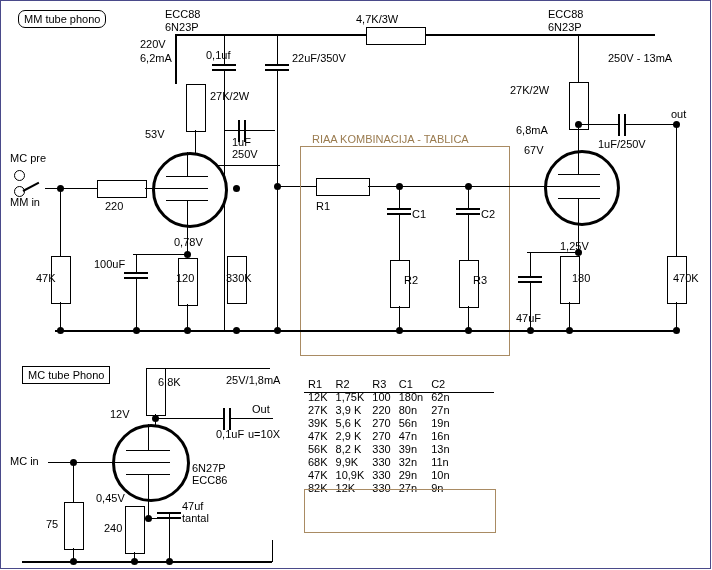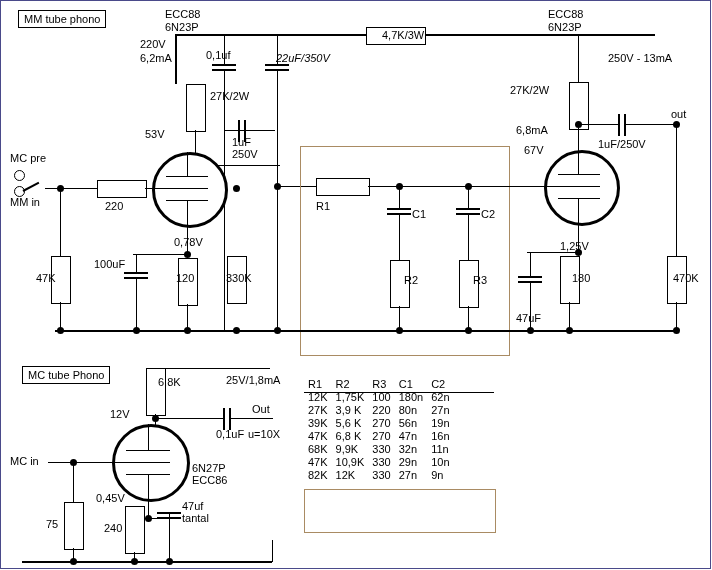--- a/index.html
+++ b/index.html
@@ -28,36 +28,36 @@
   .sw{position:absolute;width:18px;height:2px;background:#000;transform:rotate(-28deg);transform-origin:left center;}
   .frame{position:absolute;left:0;top:0;width:711px;height:569px;border:1px solid #4a4a8a;box-sizing:border-box;}
 </style>
 </head>
 <body>
 
 <div id="root">
 
   <div class="frame"></div>
 
-  <div class="boxed" style="left:18px;top:10px;">MM tube phono</div>
+  <div class="boxed" style="left:18px;top:10px;border-radius:7px;">MM tube phono</div>
 
   <div class="lbl" style="left:140px;top:38px;">220V</div>
   <div class="lbl" style="left:140px;top:52px;">6,2mA</div>
 
   <div class="lbl" style="left:165px;top:8px;">ECC88</div>
   <div class="lbl" style="left:165px;top:21px;">6N23P</div>
 
   <div class="lbl" style="left:548px;top:8px;">ECC88</div>
   <div class="lbl" style="left:548px;top:21px;">6N23P</div>
 
   <div class="wire hw" style="left:175px;top:34px;width:395px;"></div>
   <div class="wire hw" style="left:175px;top:35px;width:395px;"></div>
 
   <div class="resH" style="left:366px;top:27px;width:58px;height:16px;"></div>
-  <div class="lbl" style="left:356px;top:29px;margin-left:26px;">4,7K/3W</div>
+  <div class="lbl" style="left:356px;top:13px;">4,7K/3W</div>
 
   <div class="wire hw" style="left:570px;top:34px;width:85px;"></div>
   <div class="wire hw" style="left:570px;top:35px;width:85px;"></div>
   <div class="lbl" style="left:608px;top:52px;">250V - 13mA</div>
 
   <div class="wire vw" style="left:175px;top:34px;height:50px;"></div>
   <div class="wire vw" style="left:176px;top:34px;height:50px;"></div>
 
   <div class="wire vw" style="left:224px;top:34px;height:30px;"></div>
   <div class="capV" style="left:212px;top:64px;">
@@ -66,21 +66,21 @@
   </div>
   <div class="wire vw" style="left:224px;top:69px;height:262px;"></div>
   <div class="lbl" style="left:206px;top:49px;">0,1uf</div>
 
   <div class="wire vw" style="left:277px;top:34px;height:30px;"></div>
   <div class="capV" style="left:265px;top:64px;">
     <div class="p1" style="top:0;"></div>
     <div class="p2" style="top:5px;"></div>
   </div>
   <div class="wire vw" style="left:277px;top:69px;height:262px;"></div>
-  <div class="lbl" style="left:276px;top:52px;font-style:italic;">22uF/350V</div>
+  <div class="lbl" style="left:292px;top:52px;">22uF/350V</div>
 
   <div class="resV" style="left:186px;top:84px;"></div>
   <div class="wire vw" style="left:195px;top:130px;height:35px;"></div>
   <div class="lbl" style="left:210px;top:90px;">27K/2W</div>
 
   <div class="lbl" style="left:145px;top:128px;">53V</div>
 
   <div class="wire hw" style="left:195px;top:165px;width:85px;"></div>
   <div class="node" style="left:192px;top:162px;"></div>
 
@@ -137,20 +137,21 @@
   <div class="node" style="left:233px;top:185px;"></div>
 
   <div class="resV" style="left:227px;top:256px;"></div>
   <div class="lbl" style="left:226px;top:272px;">330K</div>
 
   <div class="wire hw" style="left:277px;top:186px;width:40px;"></div>
   <div class="node" style="left:274px;top:183px;"></div>
   <div class="wire vw" style="left:277px;top:130px;height:56px;"></div>
 
   <div class="riaaBox" style="left:300px;top:146px;width:208px;height:208px;"></div>
+  <div class="riaaTitle" style="left:312px;top:133px;">RIAA KOMBINACIJA - TABLICA</div>
 
   <div class="resH" style="left:316px;top:178px;width:52px;height:16px;"></div>
   <div class="lbl" style="left:316px;top:200px;">R1</div>
   <div class="wire hw" style="left:368px;top:186px;width:120px;"></div>
 
   <div class="node" style="left:396px;top:183px;"></div>
   <div class="wire vw" style="left:399px;top:186px;height:22px;"></div>
   <div class="capV" style="left:387px;top:208px;">
     <div class="p1" style="top:0;"></div>
     <div class="p2" style="top:5px;"></div>
@@ -331,24 +332,31 @@
           </tr>
           <tr>
             <td>39K</td>
             <td>5,6 K</td>
             <td>270</td>
             <td>56n</td>
             <td>19n</td>
           </tr>
           <tr>
             <td>47K</td>
-            <td>6,8 K</td>
+            <td>2,9 K</td>
             <td>270</td>
             <td>47n</td>
             <td>16n</td>
+          </tr>
+          <tr>
+            <td>56K</td>
+            <td>8,2 K</td>
+            <td>330</td>
+            <td>39n</td>
+            <td>13n</td>
           </tr>
           <tr>
             <td>68K</td>
             <td>9,9K</td>
             <td>330</td>
             <td>32n</td>
             <td>11n</td>
           </tr>
           <tr>
             <td>47K</td>

